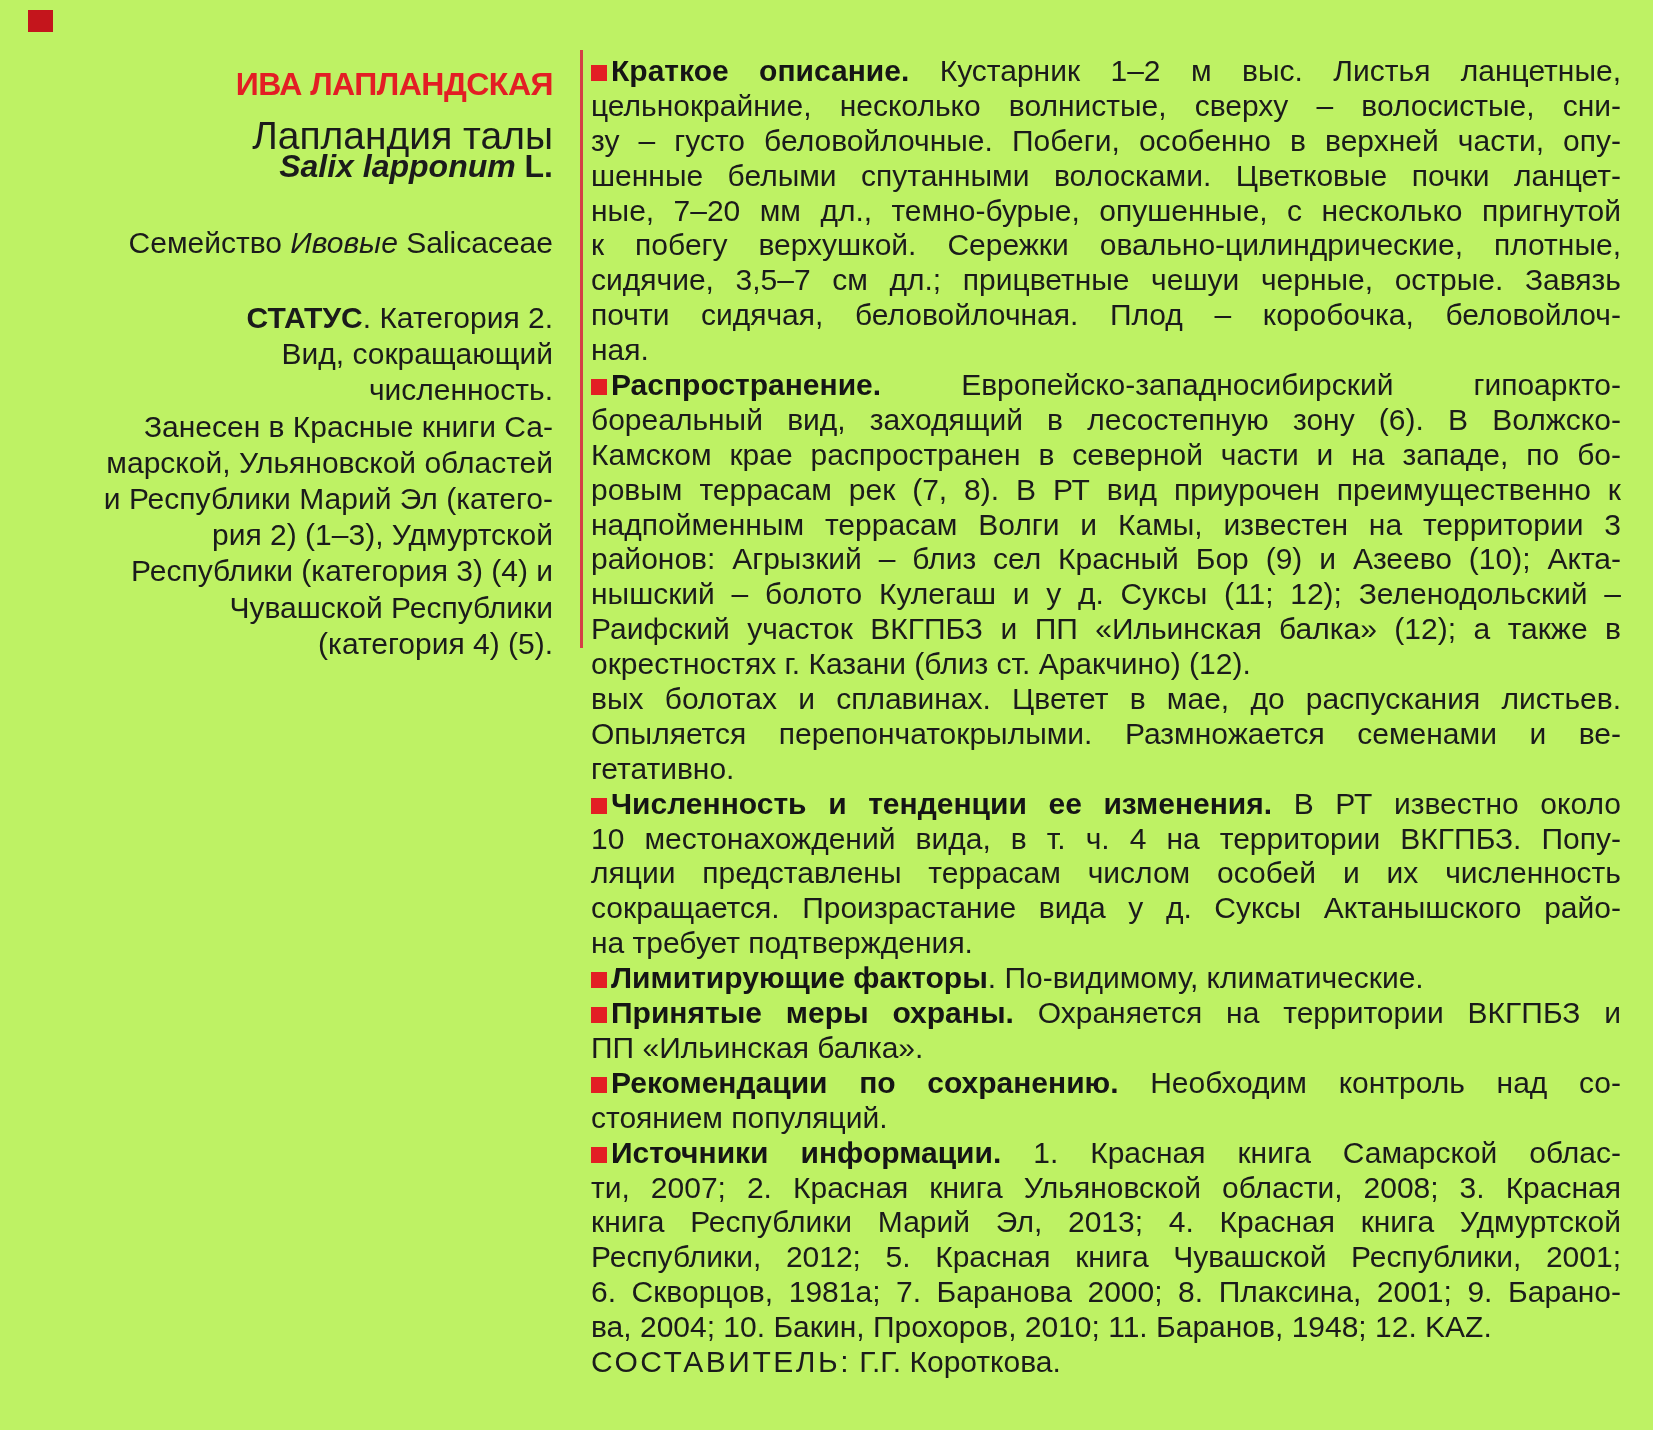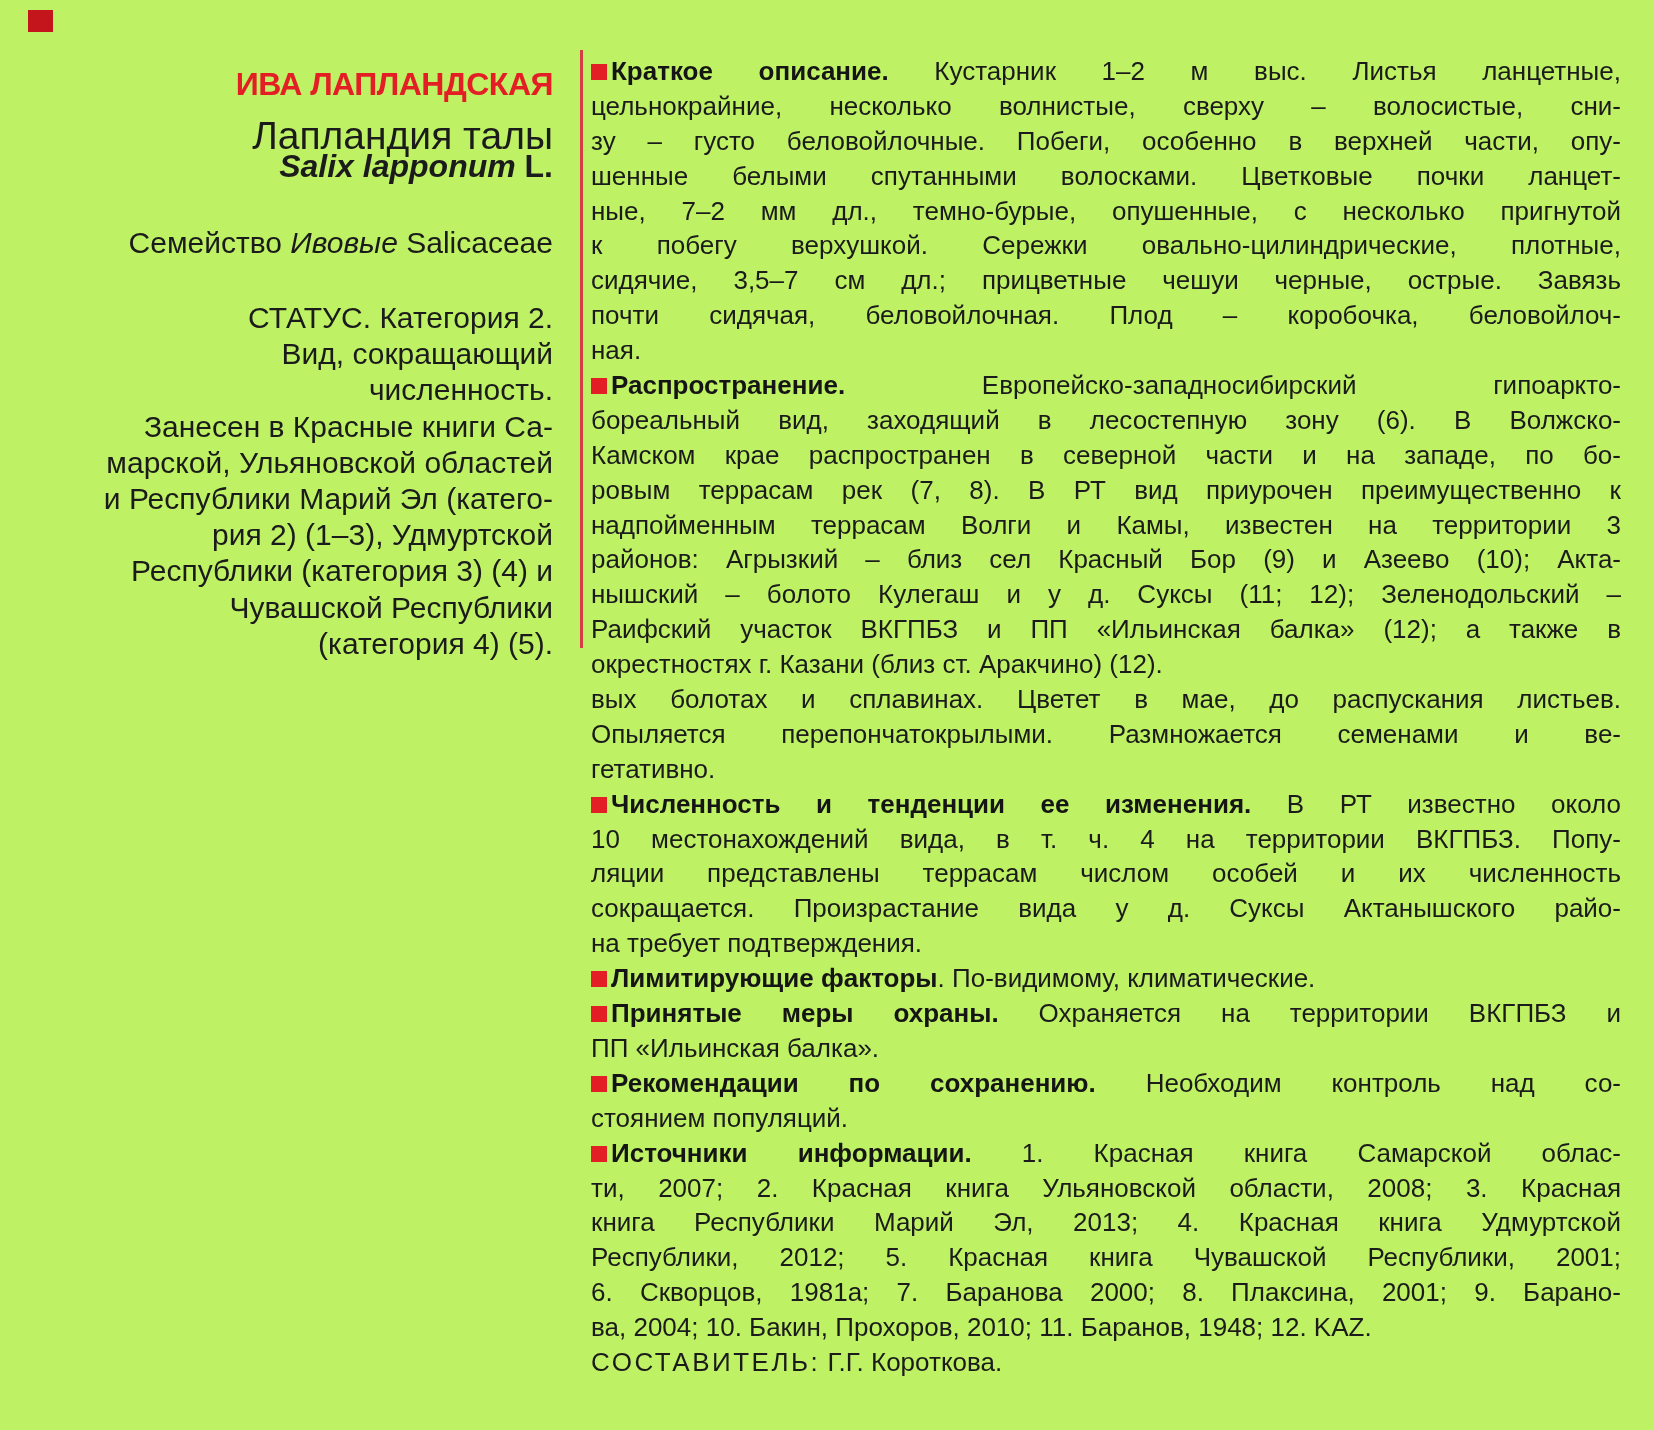--- a/index.html
+++ b/index.html
@@ -38,30 +38,30 @@
   .family{
     position:absolute;top:224px;right:0;width:100%;
     font-size:30px;line-height:38px;white-space:nowrap;
   }
   .family i{font-style:italic;text-align:center;}
   .status{
     position:absolute;top:300px;right:0;width:100%;
     font-size:30px;line-height:36.2px;
   }
   .status .sline{white-space:nowrap;}
-  .status b{font-weight:400;margin-top:10px;}
+  .status b{font-weight:700;margin-top:10px;}
   
   .divider{
     position:absolute;left:580px;top:50px;width:3px;height:598px;
     background:#d43f46;
   }
   
   .rightcol{
     position:absolute;left:591px;top:54px;width:1030px;
-    font-size:26px;line-height:34.9px;
+    font-size:30px;line-height:34.9px;
   }
   .para{margin:0;padding:0;}
   .line{
     text-align:justify;
     text-align-last:justify;
     height:34.9px;
     overflow:visible;
   }
   .line.last{text-align-last:left;}
   .line b{font-weight:700;color:#151515;}
@@ -97,21 +97,21 @@
   </div>
 
   <div class="divider"></div>
 
   <div class="rightcol" id="article">
       <div class="para">
         <div class="line"><span class="bullet"></span><b>Краткое описание.</b> Кустарник 1–2 м выс. Листья ланцетные,</div>
         <div class="line">цельнокрайние, несколько волнистые, сверху – волосистые, сни-</div>
         <div class="line">зу – густо беловойлочные. Побеги, особенно в верхней части, опу-</div>
         <div class="line">шенные белыми спутанными волосками. Цветковые почки ланцет-</div>
-        <div class="line">ные, 7–2 мм дл., темно-бурые, опушенные, с несколько пригнутой</div>
+        <div class="line">ные, 7–20 мм дл., темно-бурые, опушенные, с несколько пригнутой</div>
         <div class="line">к побегу верхушкой. Сережки овально-цилиндрические, плотные,</div>
         <div class="line">сидячие, 3,5–7 см дл.; прицветные чешуи черные, острые. Завязь</div>
         <div class="line">почти сидячая, беловойлочная. Плод – коробочка, беловойлоч-</div>
         <div class="line last">ная.</div>
       </div>
       <div class="para">
         <div class="line"><span class="bullet"></span><b>Распространение.</b> Европейско-западносибирский гипоаркто-</div>
         <div class="line">бореальный вид, заходящий в лесостепную зону (6). В Волжско-</div>
         <div class="line">Камском крае распространен в северной части и на западе, по бо-</div>
         <div class="line">ровым террасам рек (7, 8). В РТ вид приурочен преимущественно к</div>

